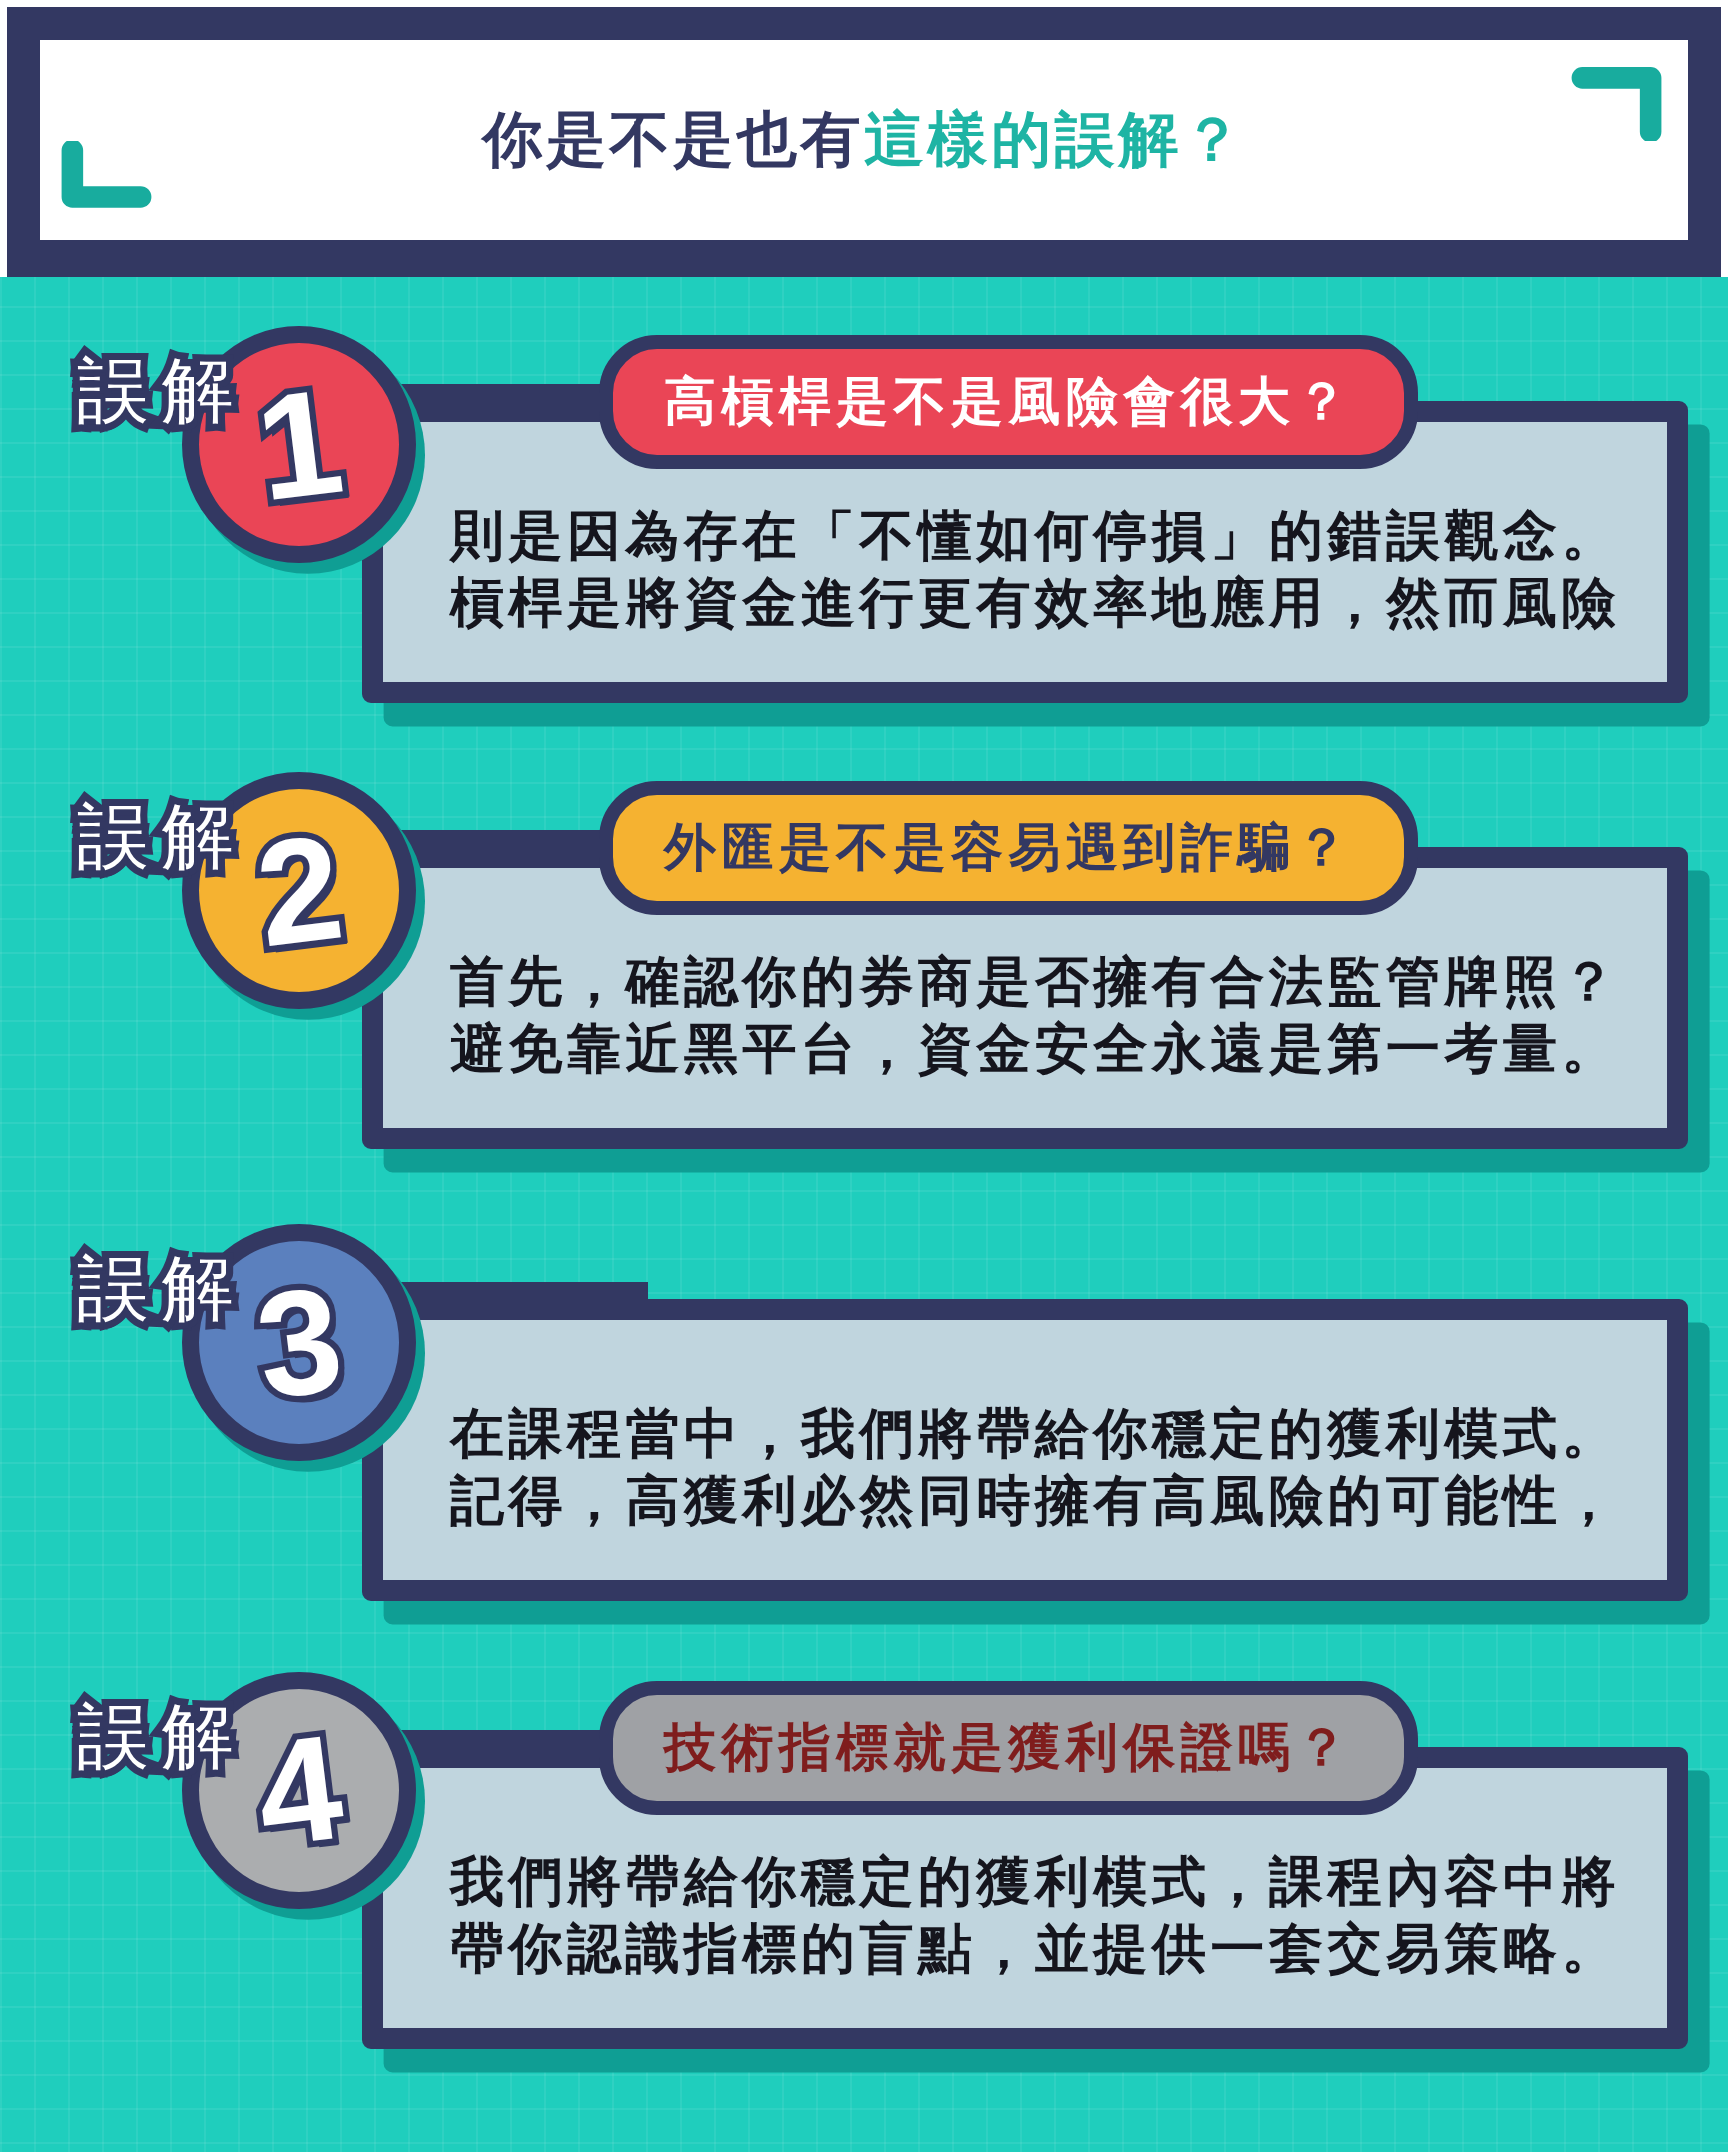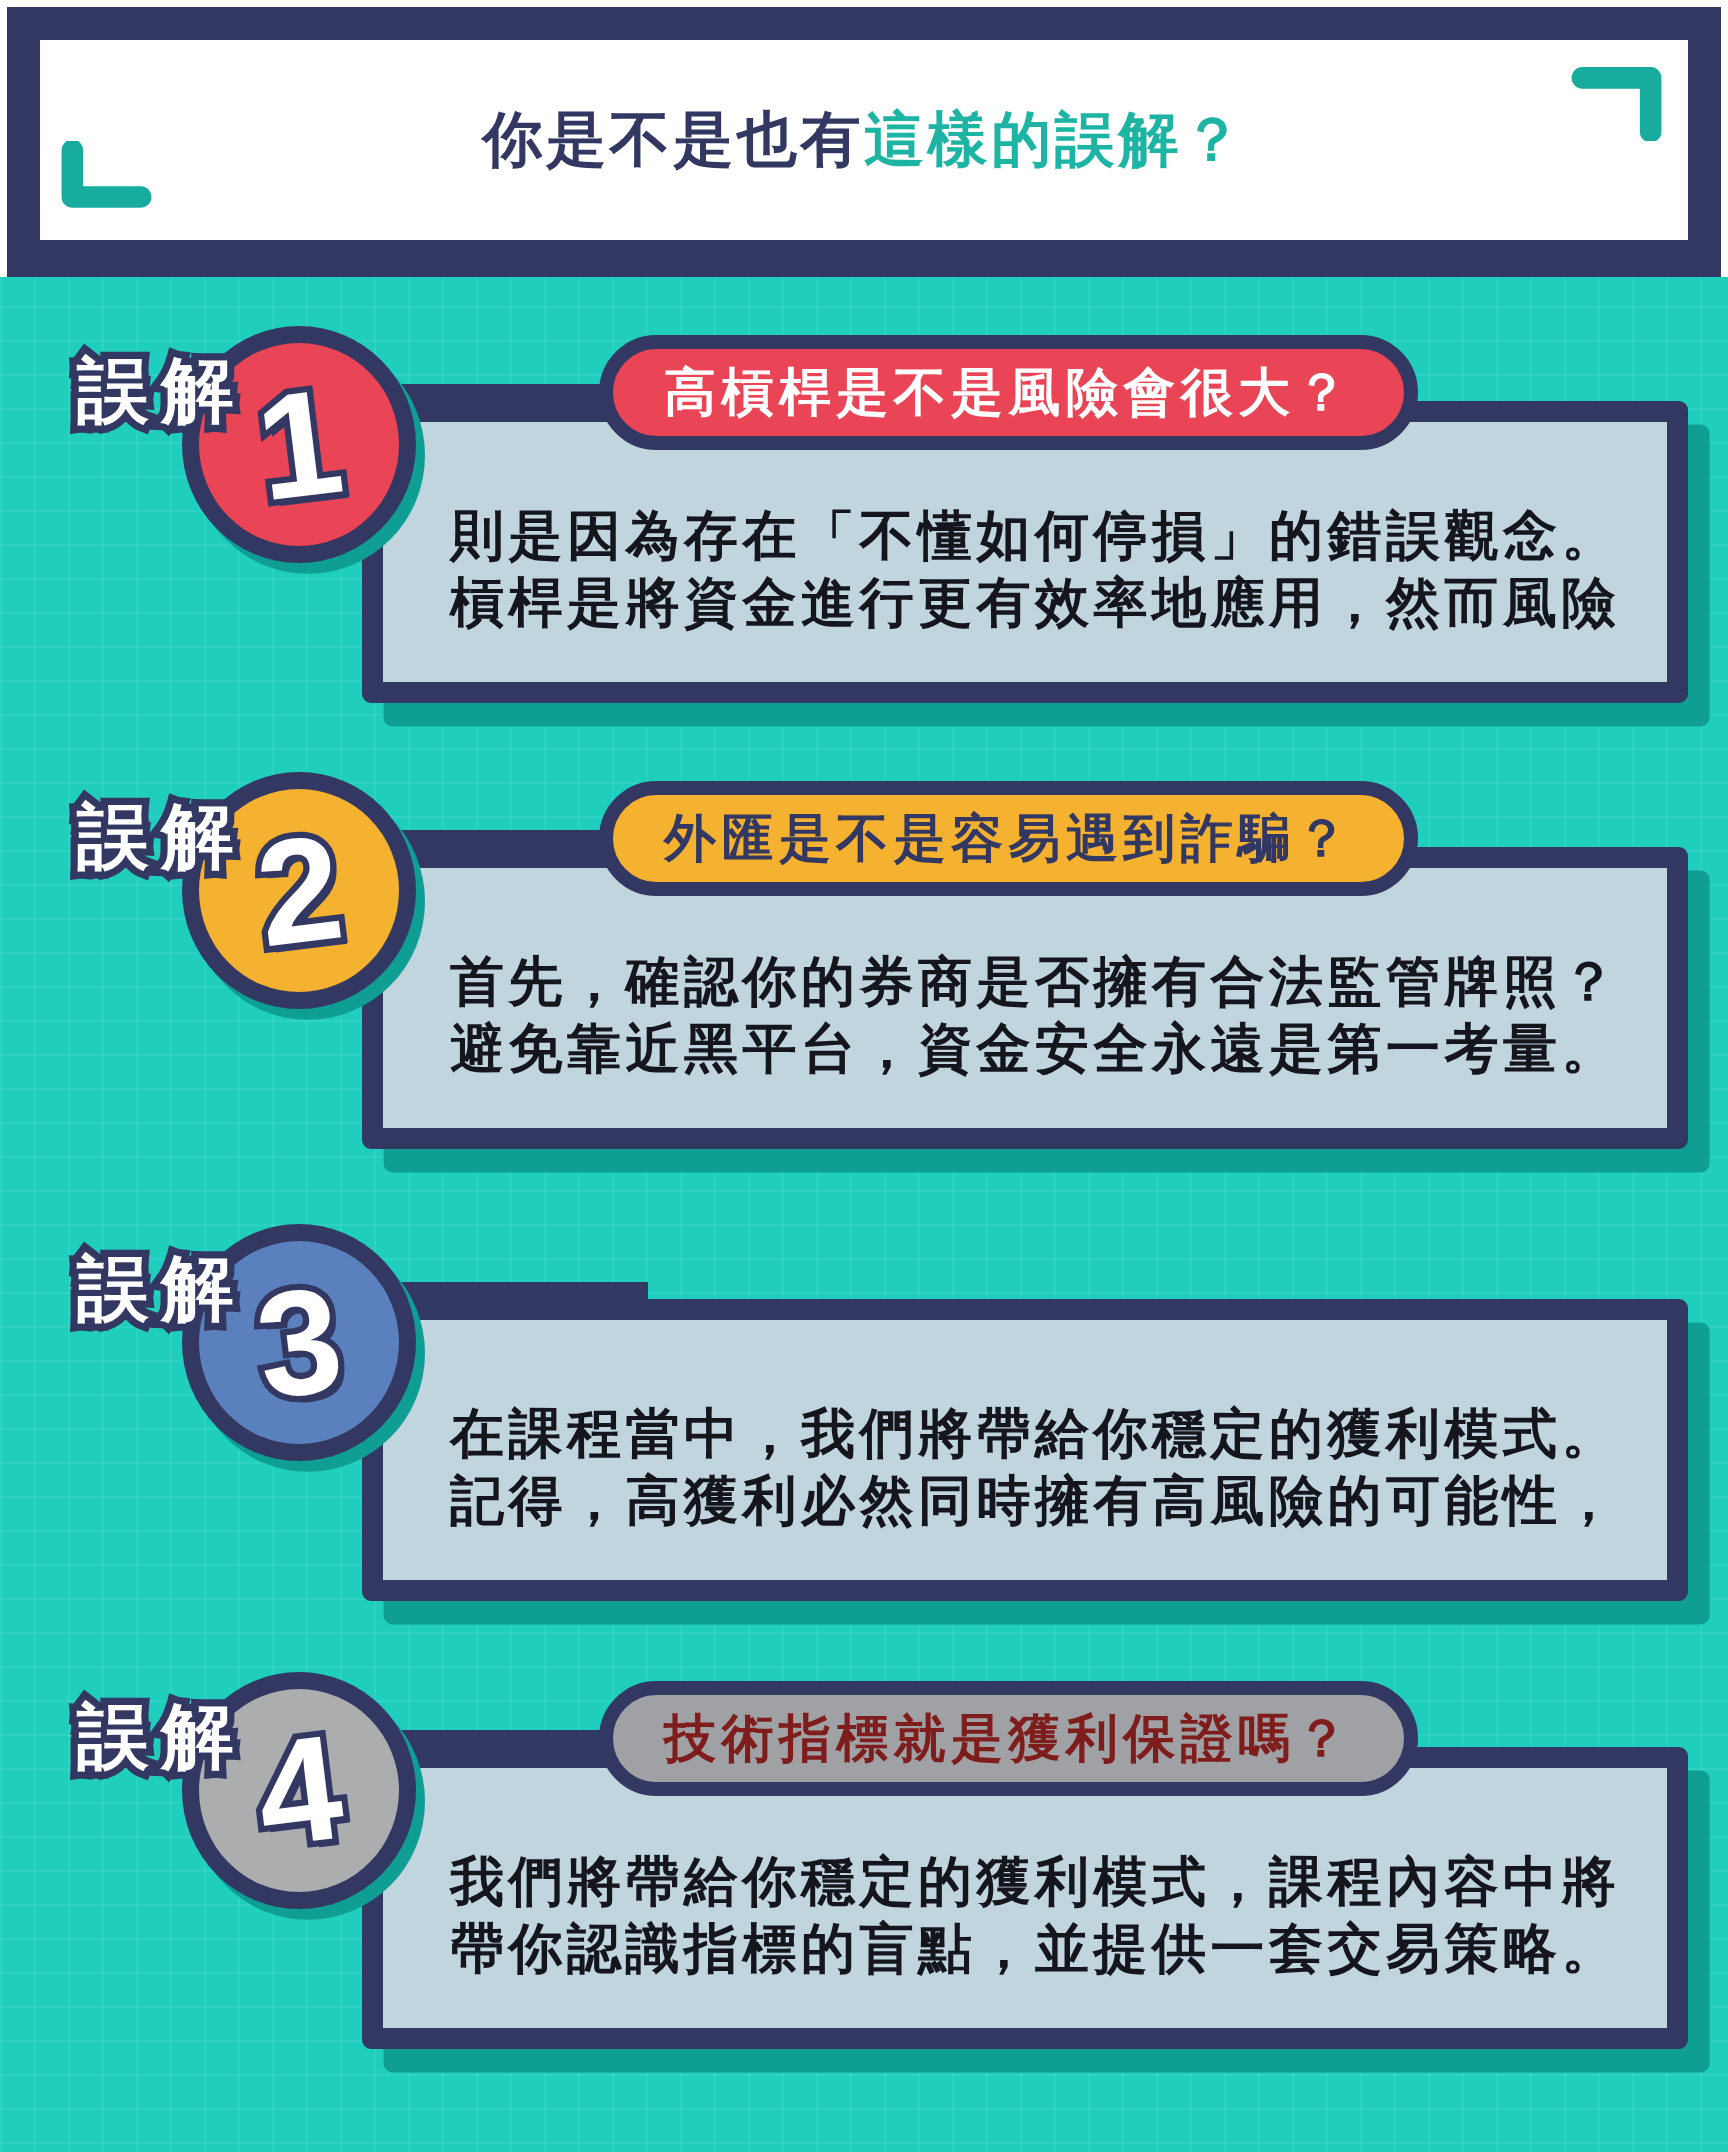--- a/index.html
+++ b/index.html
@@ -88,30 +88,30 @@
     font-size: 149px; font-weight: 800; line-height: 1;
     -webkit-text-stroke: 12.6px #333862;
     paint-order: stroke fill;
     text-shadow: 5.4px 7.2px 0 #333862;
     transform: rotate(-7deg);
   }
   .misc-label {
     position: absolute; z-index: 5;
     left: 77px; top: 25px;
     color: #ffffff;
-    font-size: 72px; font-weight: 700; letter-spacing: 12.6px;
+    font-size: 72px; font-weight: 400; letter-spacing: 12.6px;
     line-height: 1.1; white-space: nowrap;
     -webkit-text-stroke: 14.4px #333862;
     paint-order: stroke fill;
     text-shadow: 3.6px 6.3px 0 #333862;
   }
   .pill {
     position: absolute; z-index: 4;
     left: 599px; top: 9px;
-    width: 819px; height: 115px;
+    width: 819px; height: 134px;
     box-sizing: border-box;
     border: 14.4px solid #333862;
     border-radius: 58px;
     display: flex; align-items: center; justify-content: center;
     font-size: 52px; font-weight: 800; letter-spacing: 5.4px;
     white-space: nowrap;
   }
 
   
   .row-1 .num-circle { background: #EA4556; }

